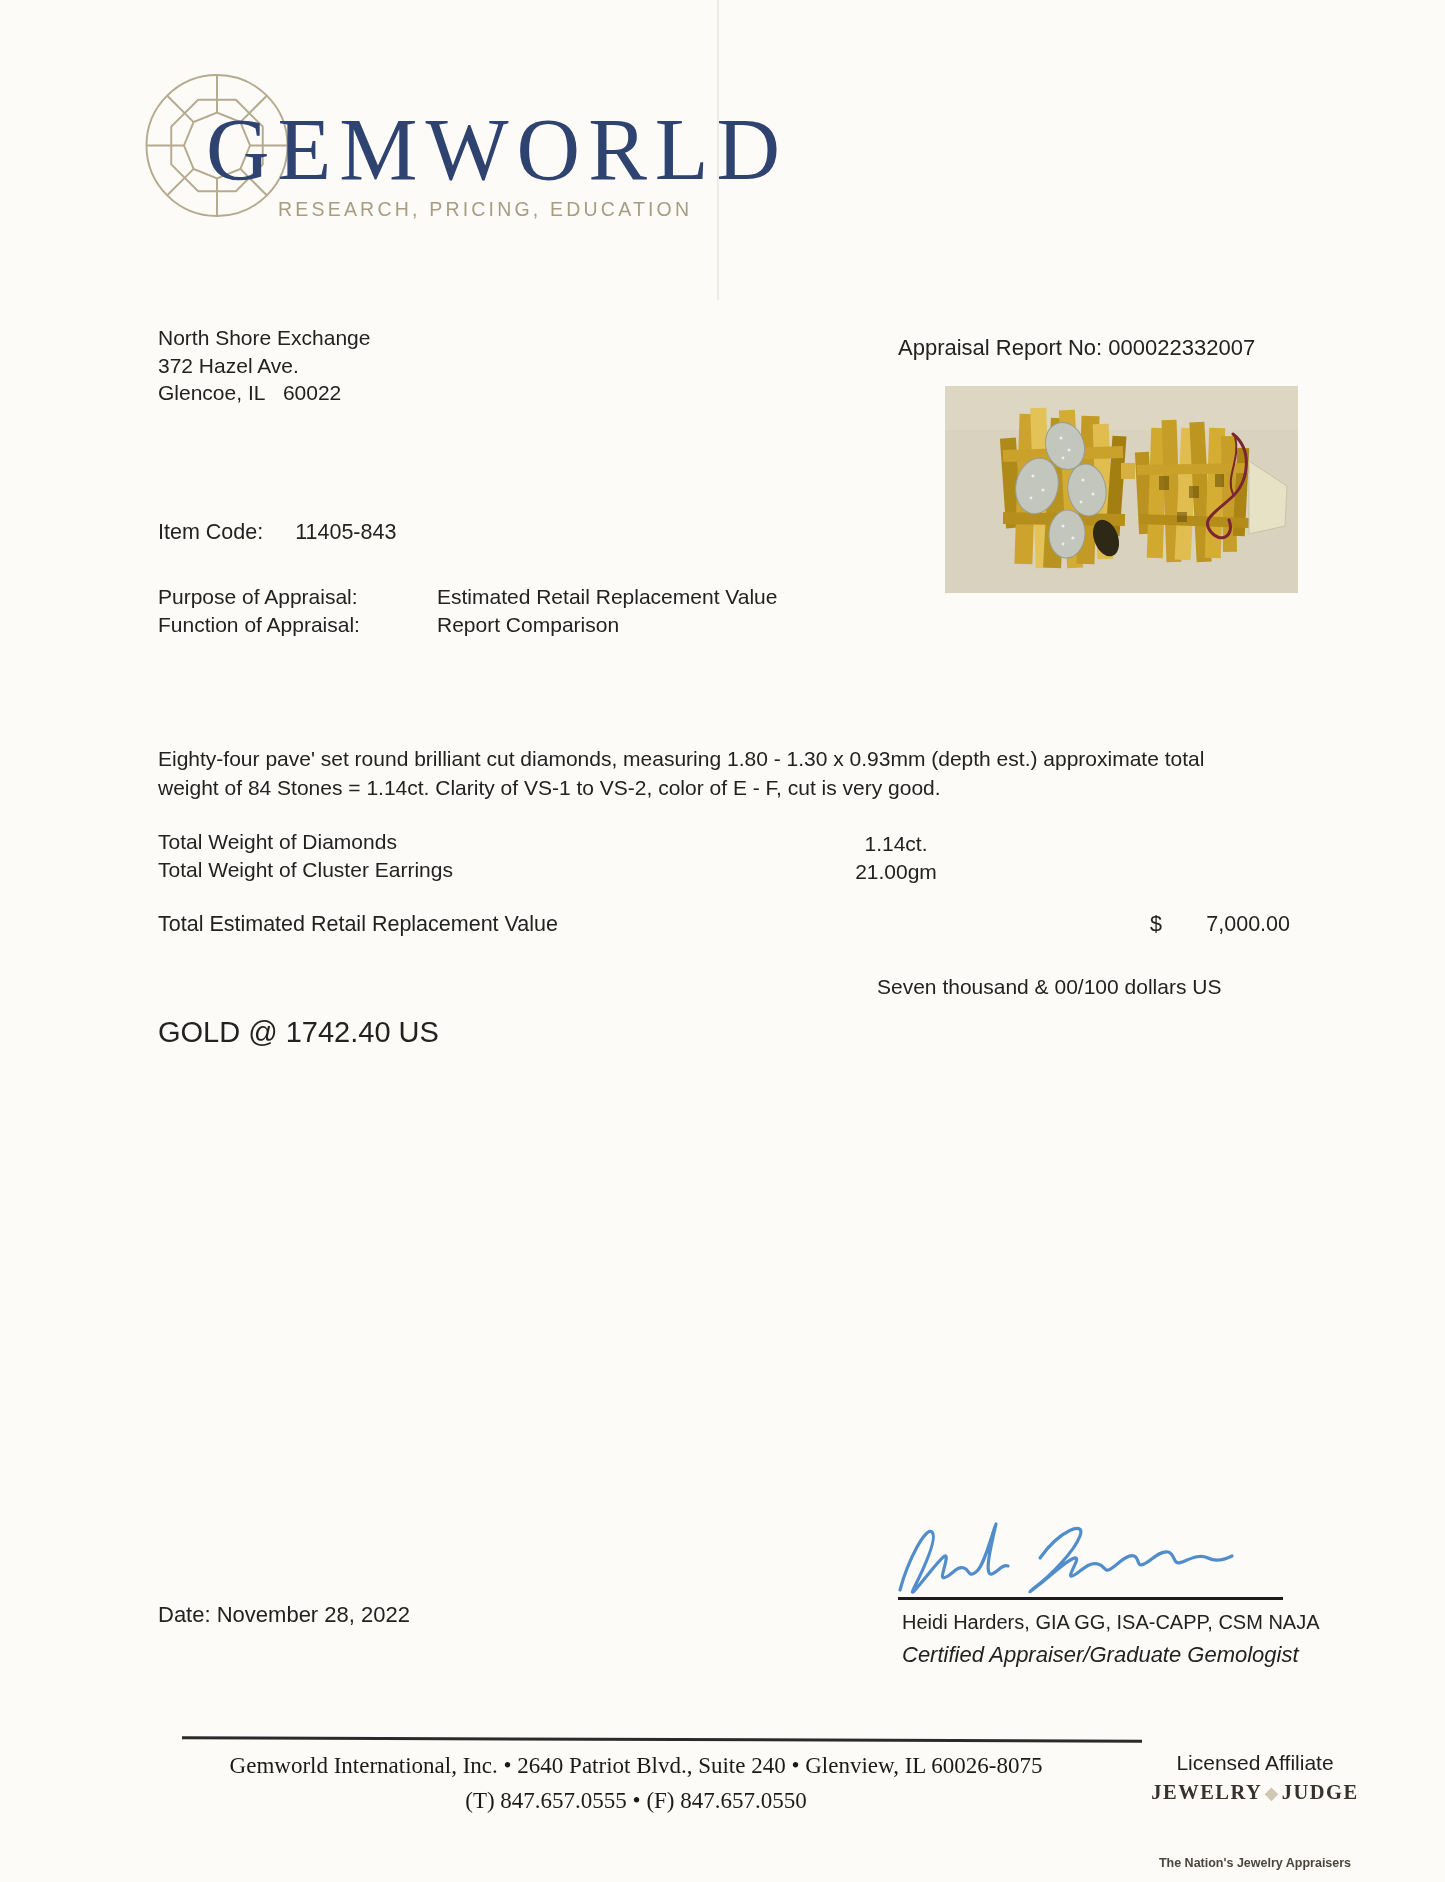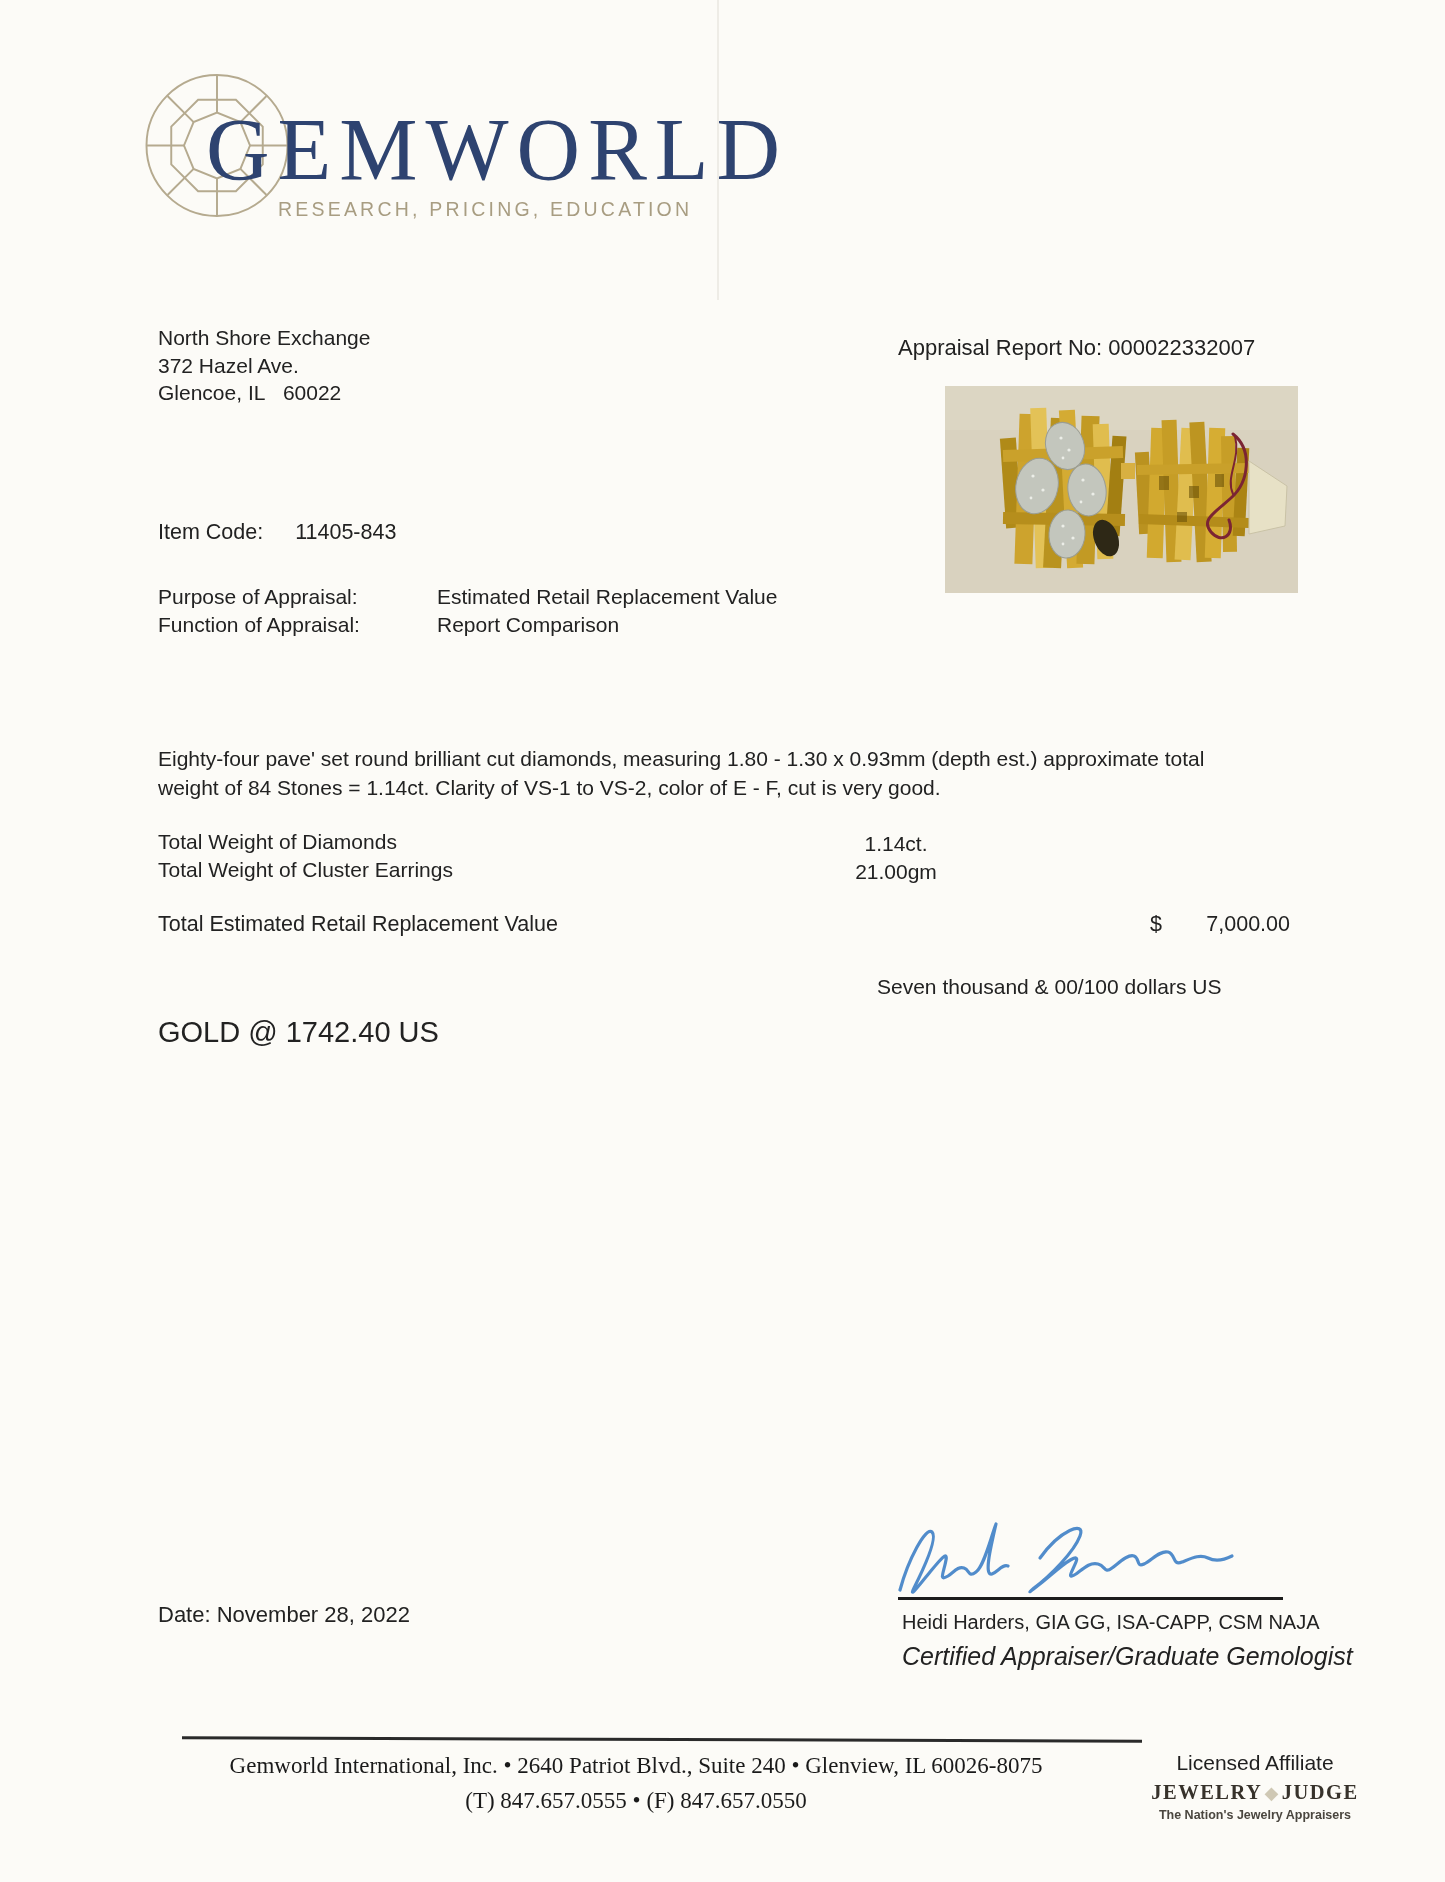--- a/index.html
+++ b/index.html
@@ -57,34 +57,34 @@
   .currency{left:1150px;top:912px;font-size:21.5px;}
   .retail-value{left:1160px;top:912px;width:130px;text-align:right;font-size:21.5px;}
   .words{left:877px;top:975px;font-size:21px;}
   .gold{left:158px;top:1016px;font-size:29px;}
 
   
   .dateline{left:158px;top:1602px;font-size:22px;}
   .sig-svg{position:absolute;left:890px;top:1510px;width:400px;height:92px;}
   .sig-line{position:absolute;left:898px;top:1597px;width:385px;height:3px;background:#1c1c1c;}
   .appraiser-name{left:902px;top:1611px;font-size:20px;}
-  .appraiser-title{left:902px;top:1642px;font-size:25px;font-style:italic;}
+  .appraiser-title{left:902px;top:1642px;font-size:22px;font-style:italic;}
 
   
   .footer-rule{position:absolute;left:182px;top:1738px;width:960px;height:3px;background:#2a2a2a;transform:rotate(0.2deg);}
   .footer-line1{left:156px;top:1753px;width:960px;text-align:center;
     font-family:"Liberation Serif","DejaVu Serif",serif;font-size:23px;color:#1a1a1a;}
   .footer-line2{left:156px;top:1788px;width:960px;text-align:center;
     font-family:"Liberation Serif","DejaVu Serif",serif;font-size:23px;color:#1a1a1a;}
   .affiliate{left:1150px;top:1751px;width:210px;text-align:center;font-size:21px;color:#1f1f1f;}
   .jj-brand{left:1145px;top:1781px;width:220px;text-align:center;
     font-family:"Liberation Serif","DejaVu Serif",serif;font-size:20.5px;font-weight:bold;
     letter-spacing:1.5px;color:#37322b;}
   .jj-diamond{color:#cfc8b4;font-size:18px;padding:0 2px;font-weight:normal;}
-  .jj-tagline{left:1145px;top:1808px;width:220px;text-align:center;font-size:12.5px;font-weight:bold;color:#4a463f;}
+  .jj-tagline{left:1145px;top:1856px;width:220px;text-align:center;font-size:12.5px;font-weight:bold;color:#4a463f;}
 </style>
 </head>
 <body>
 
 <div class="paper">
 
   <div class="crease"></div>
 
   <svg class="logo-icon" viewBox="0 0 100 110" aria-hidden="true">
     <g stroke="#b5aa8f" stroke-width="1.3" fill="none">

